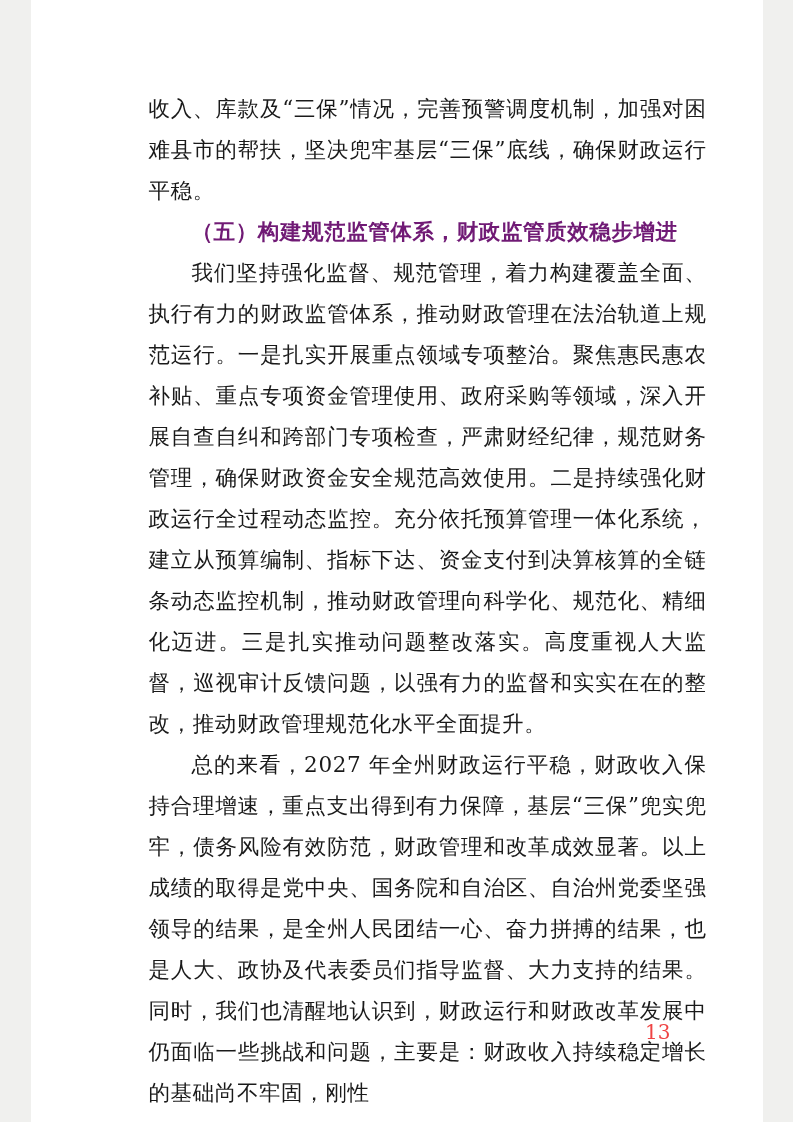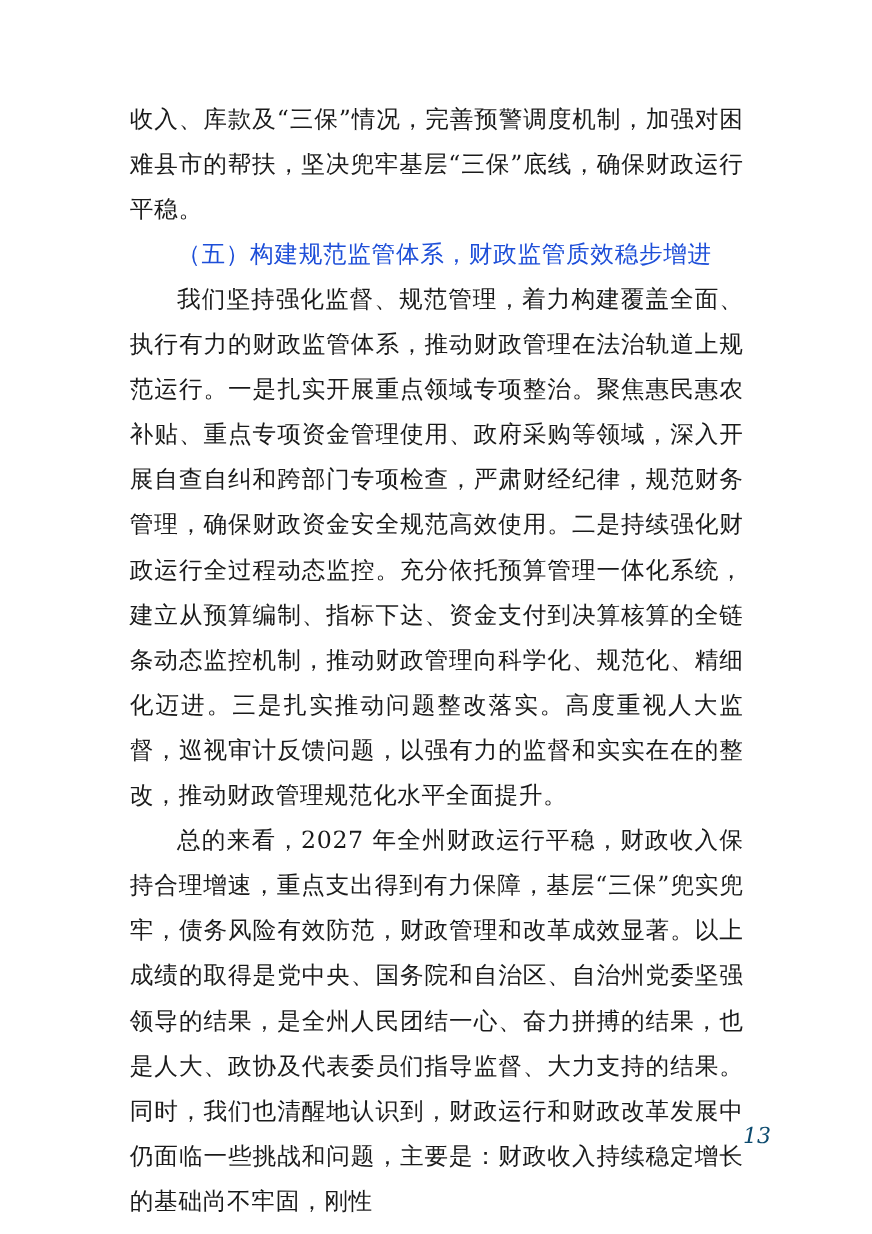--- a/index.html
+++ b/index.html
@@ -2,21 +2,21 @@
 <html><head>
 <meta charset="utf-8">
 <style>
   html, body {
     margin: 0;
     padding: 0;
     background: #f0f0ee;
   }
   .page {
     position: relative;
-    width: 793px;
+    width: 732px;
     height: 1122px;
     background: #ffffff;
     margin: 0 auto;
     overflow: hidden;
     box-sizing: border-box;
   }
   .content {
     position: absolute;
     left: 118px;
     top: 88px;
@@ -32,34 +32,33 @@
     margin: 0 0 0 0;
     letter-spacing: 0.6px;
   }
   .para.indent {
     text-indent: 2em;
   }
   .heading {
     font-family: "DejaVu Serif", "Liberation Serif", serif;
     font-size: 21.5px;
     line-height: 41px;
-    color: #1d4ed8;
-    font-weight: normal;
+    color: #701a75;
+    font-weight: bold;
     text-indent: 2em;
     margin: 0;
     letter-spacing: 0.6px;
   }
   .page-number {
     position: absolute;
     right: 92px;
     bottom: 78px;
     font-family: "DejaVu Serif", "Liberation Serif", serif;
     font-size: 20px;
-    color: #0c4a6e;
-    font-style: italic;
+    color: #ef4444;
   }
 </style>
 </head>
 <body>
 
 <div class="page">
   <div class="content">
     <p class="para">收入、库款及“三保”情况，完善预警调度机制，加强对困难县市的帮扶，坚决兜牢基层“三保”底线，确保财政运行平稳。</p>
     <p class="heading">（五）构建规范监管体系，财政监管质效稳步增进</p>
     <p class="para indent">我们坚持强化监督、规范管理，着力构建覆盖全面、执行有力的财政监管体系，推动财政管理在法治轨道上规范运行。一是扎实开展重点领域专项整治。聚焦惠民惠农补贴、重点专项资金管理使用、政府采购等领域，深入开展自查自纠和跨部门专项检查，严肃财经纪律，规范财务管理，确保财政资金安全规范高效使用。二是持续强化财政运行全过程动态监控。充分依托预算管理一体化系统，建立从预算编制、指标下达、资金支付到决算核算的全链条动态监控机制，推动财政管理向科学化、规范化、精细化迈进。三是扎实推动问题整改落实。高度重视人大监督，巡视审计反馈问题，以强有力的监督和实实在在的整改，推动财政管理规范化水平全面提升。</p>

